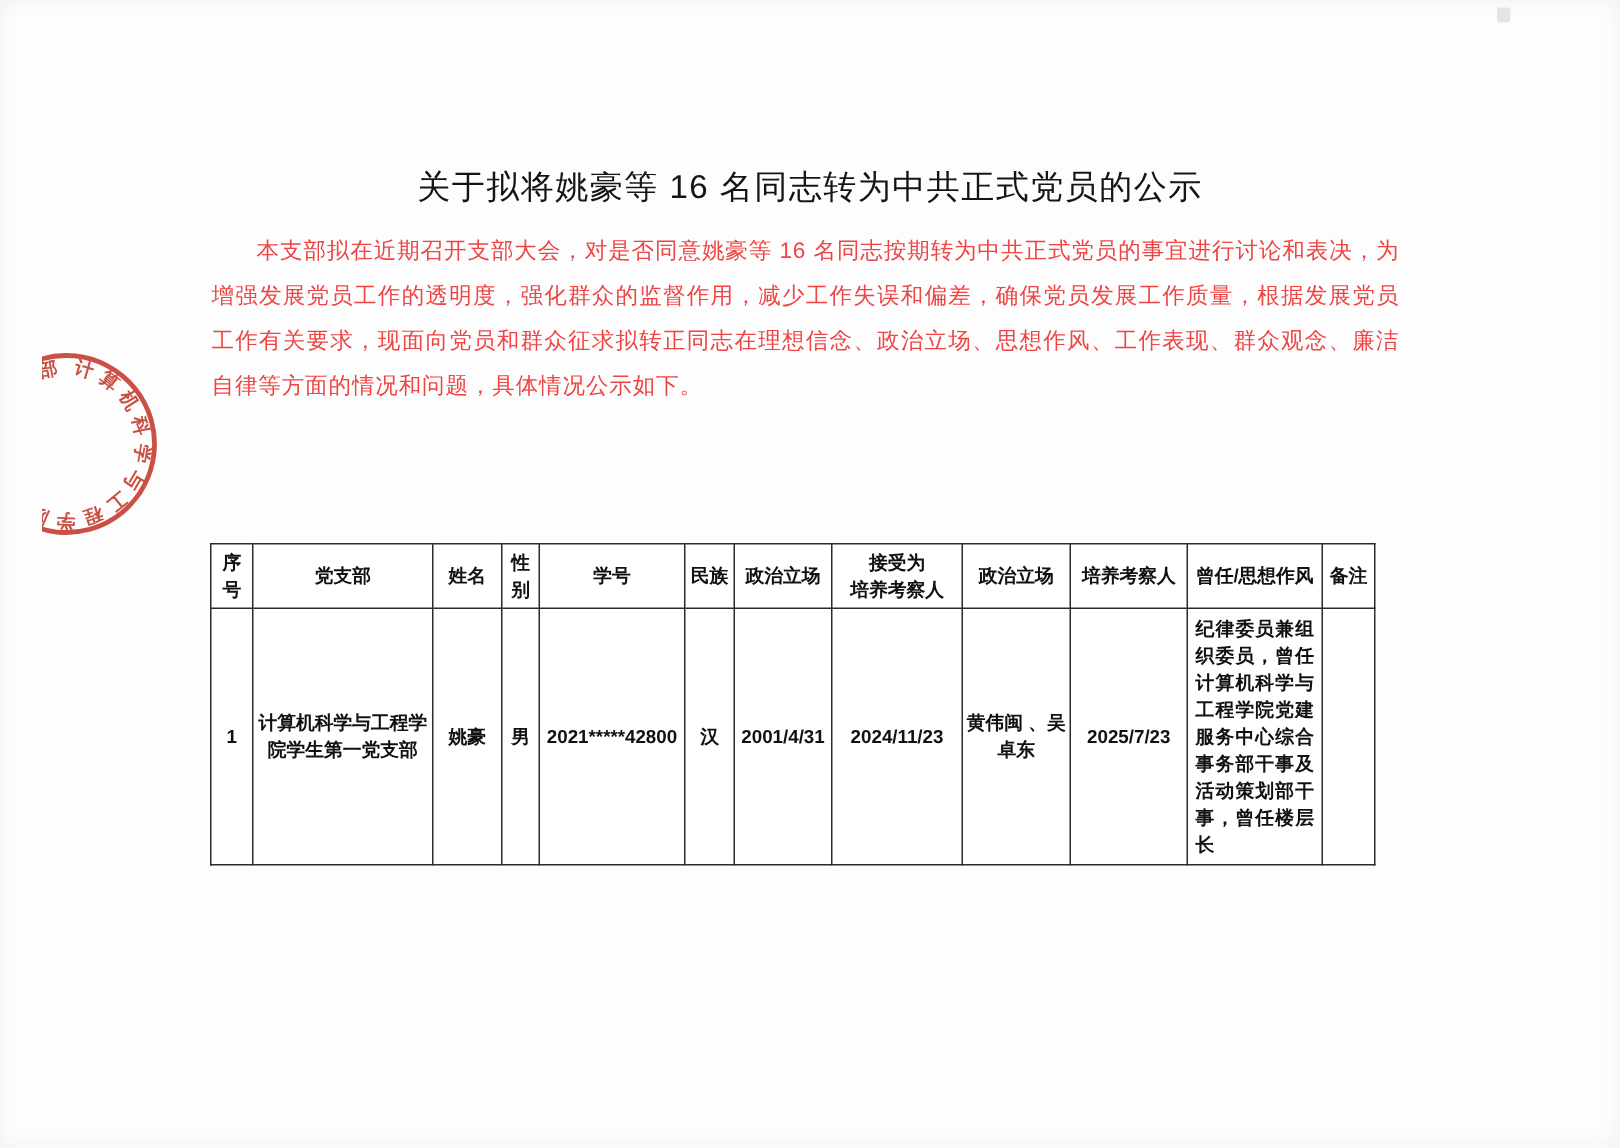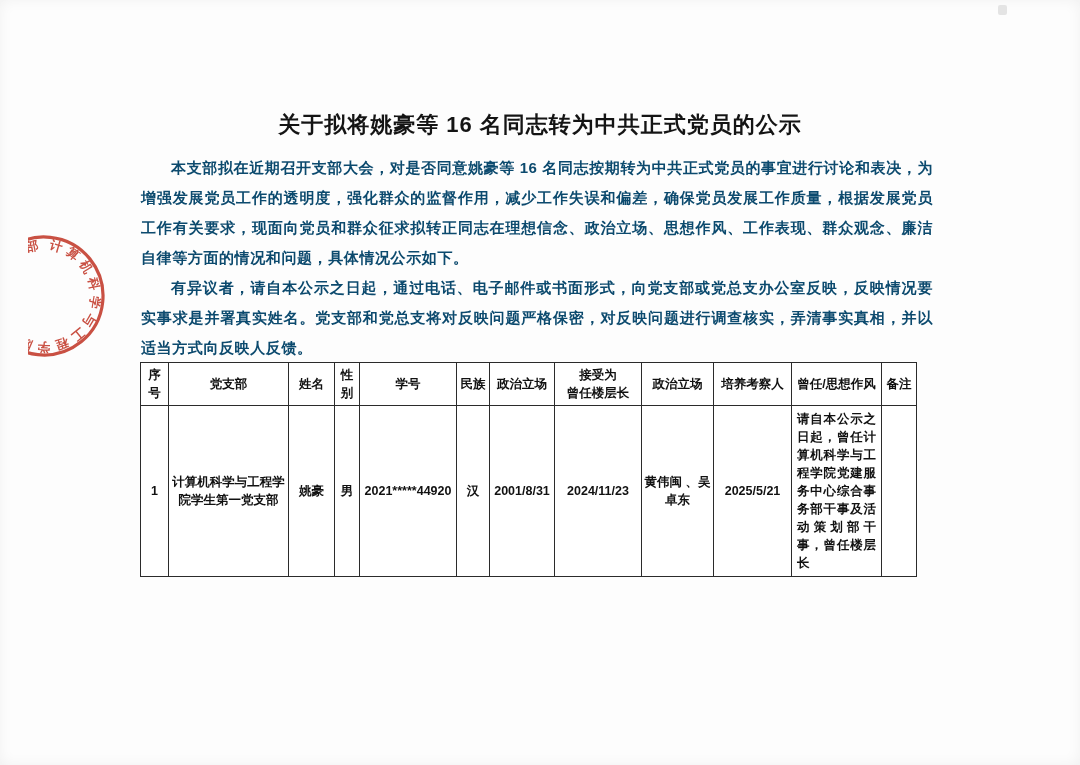--- a/index.html
+++ b/index.html
@@ -16,31 +16,31 @@
     overflow: hidden;
     box-shadow: inset 0 0 14px rgba(0,0,0,0.05);
     border-radius: 6px;
   }
   .notice-title {
     position: absolute;
     top: 110px; left: 0;
     width: 100%;
     text-align: center;
     font-size: 22px;
-    font-weight: 700;
+    font-weight: 400;
     color: #141414;
     letter-spacing: 1px;
   }
   .body-text {
     position: absolute;
     top: 153px; left: 141px;
     width: 792px;
     font-size: 15px;
-    font-weight: 700;
-    color: #0c4a6e;
+    font-weight: 400;
+    color: #ef4444;
     line-height: 30px;
     text-align: justify;
     letter-spacing: 0.6px;
   }
   .body-text p { margin: 0; text-indent: 2em; }
   .notice-table {
     position: absolute;
     top: 362px; left: 140px;
     width: 770px;
     border-collapse: collapse;
@@ -105,21 +105,20 @@
           <textPath href="#sealArc">计算机科学与工程学院学生第一党支部</textPath>
         </text>
       </g>
     </svg>
   </div>
 
   <div class="notice-title">关于拟将姚豪等 16 名同志转为中共正式党员的公示</div>
 
   <div class="body-text">
     <p>本支部拟在近期召开支部大会，对是否同意姚豪等 16 名同志按期转为中共正式党员的事宜进行讨论和表决，为增强发展党员工作的透明度，强化群众的监督作用，减少工作失误和偏差，确保党员发展工作质量，根据发展党员工作有关要求，现面向党员和群众征求拟转正同志在理想信念、政治立场、思想作风、工作表现、群众观念、廉洁自律等方面的情况和问题，具体情况公示如下。</p>
-    <p>有异议者，请自本公示之日起，通过电话、电子邮件或书面形式，向党支部或党总支办公室反映，反映情况要实事求是并署真实姓名。党支部和党总支将对反映问题严格保密，对反映问题进行调查核实，弄清事实真相，并以适当方式向反映人反馈。</p>
   </div>
 
   <table class="notice-table">
     <colgroup>
       <col style="width:28px">
         <col style="width:120px">
         <col style="width:46px">
       <col style="width:25px">
         <col style="width:97px">
         <col style="width:33px">
@@ -133,38 +132,38 @@
     <thead>
       <tr>
           <th>序号</th>
           <th>党支部</th>
           <th>姓名</th>
           <th>性别</th>
           <th>学号</th>
           <th>民族</th>
           <th>政治立场</th>
           <th>接受为
-曾任楼层长</th>
+培养考察人</th>
           <th>政治立场</th>
           <th>培养考察人</th>
           <th>曾任/思想作风</th>
           <th>备注</th>
         </tr>
     </thead>
     <tbody>
         <tr>
           <td>1</td>
           <td>计算机科学与工程学院学生第一党支部</td>
           <td>姚豪</td>
           <td>男</td>
-          <td>2021*****44920</td>
+          <td>2021*****42800</td>
           <td>汉</td>
-          <td>2001/8/31</td>
+          <td>2001/4/31</td>
           <td>2024/11/23</td>
           <td>黄伟闽 、吴卓东</td>
-          <td>2025/5/21</td>
-          <td class="cell-left">请自本公示之日起，曾任计算机科学与工程学院党建服务中心综合事务部干事及活动策划部干事，曾任楼层长</td>
+          <td>2025/7/23</td>
+          <td class="cell-left">纪律委员兼组织委员，曾任计算机科学与工程学院党建服务中心综合事务部干事及活动策划部干事，曾任楼层长</td>
           <td></td>
         </tr>
       </tbody>
   </table>
 
 </div>
 
 </body></html>

